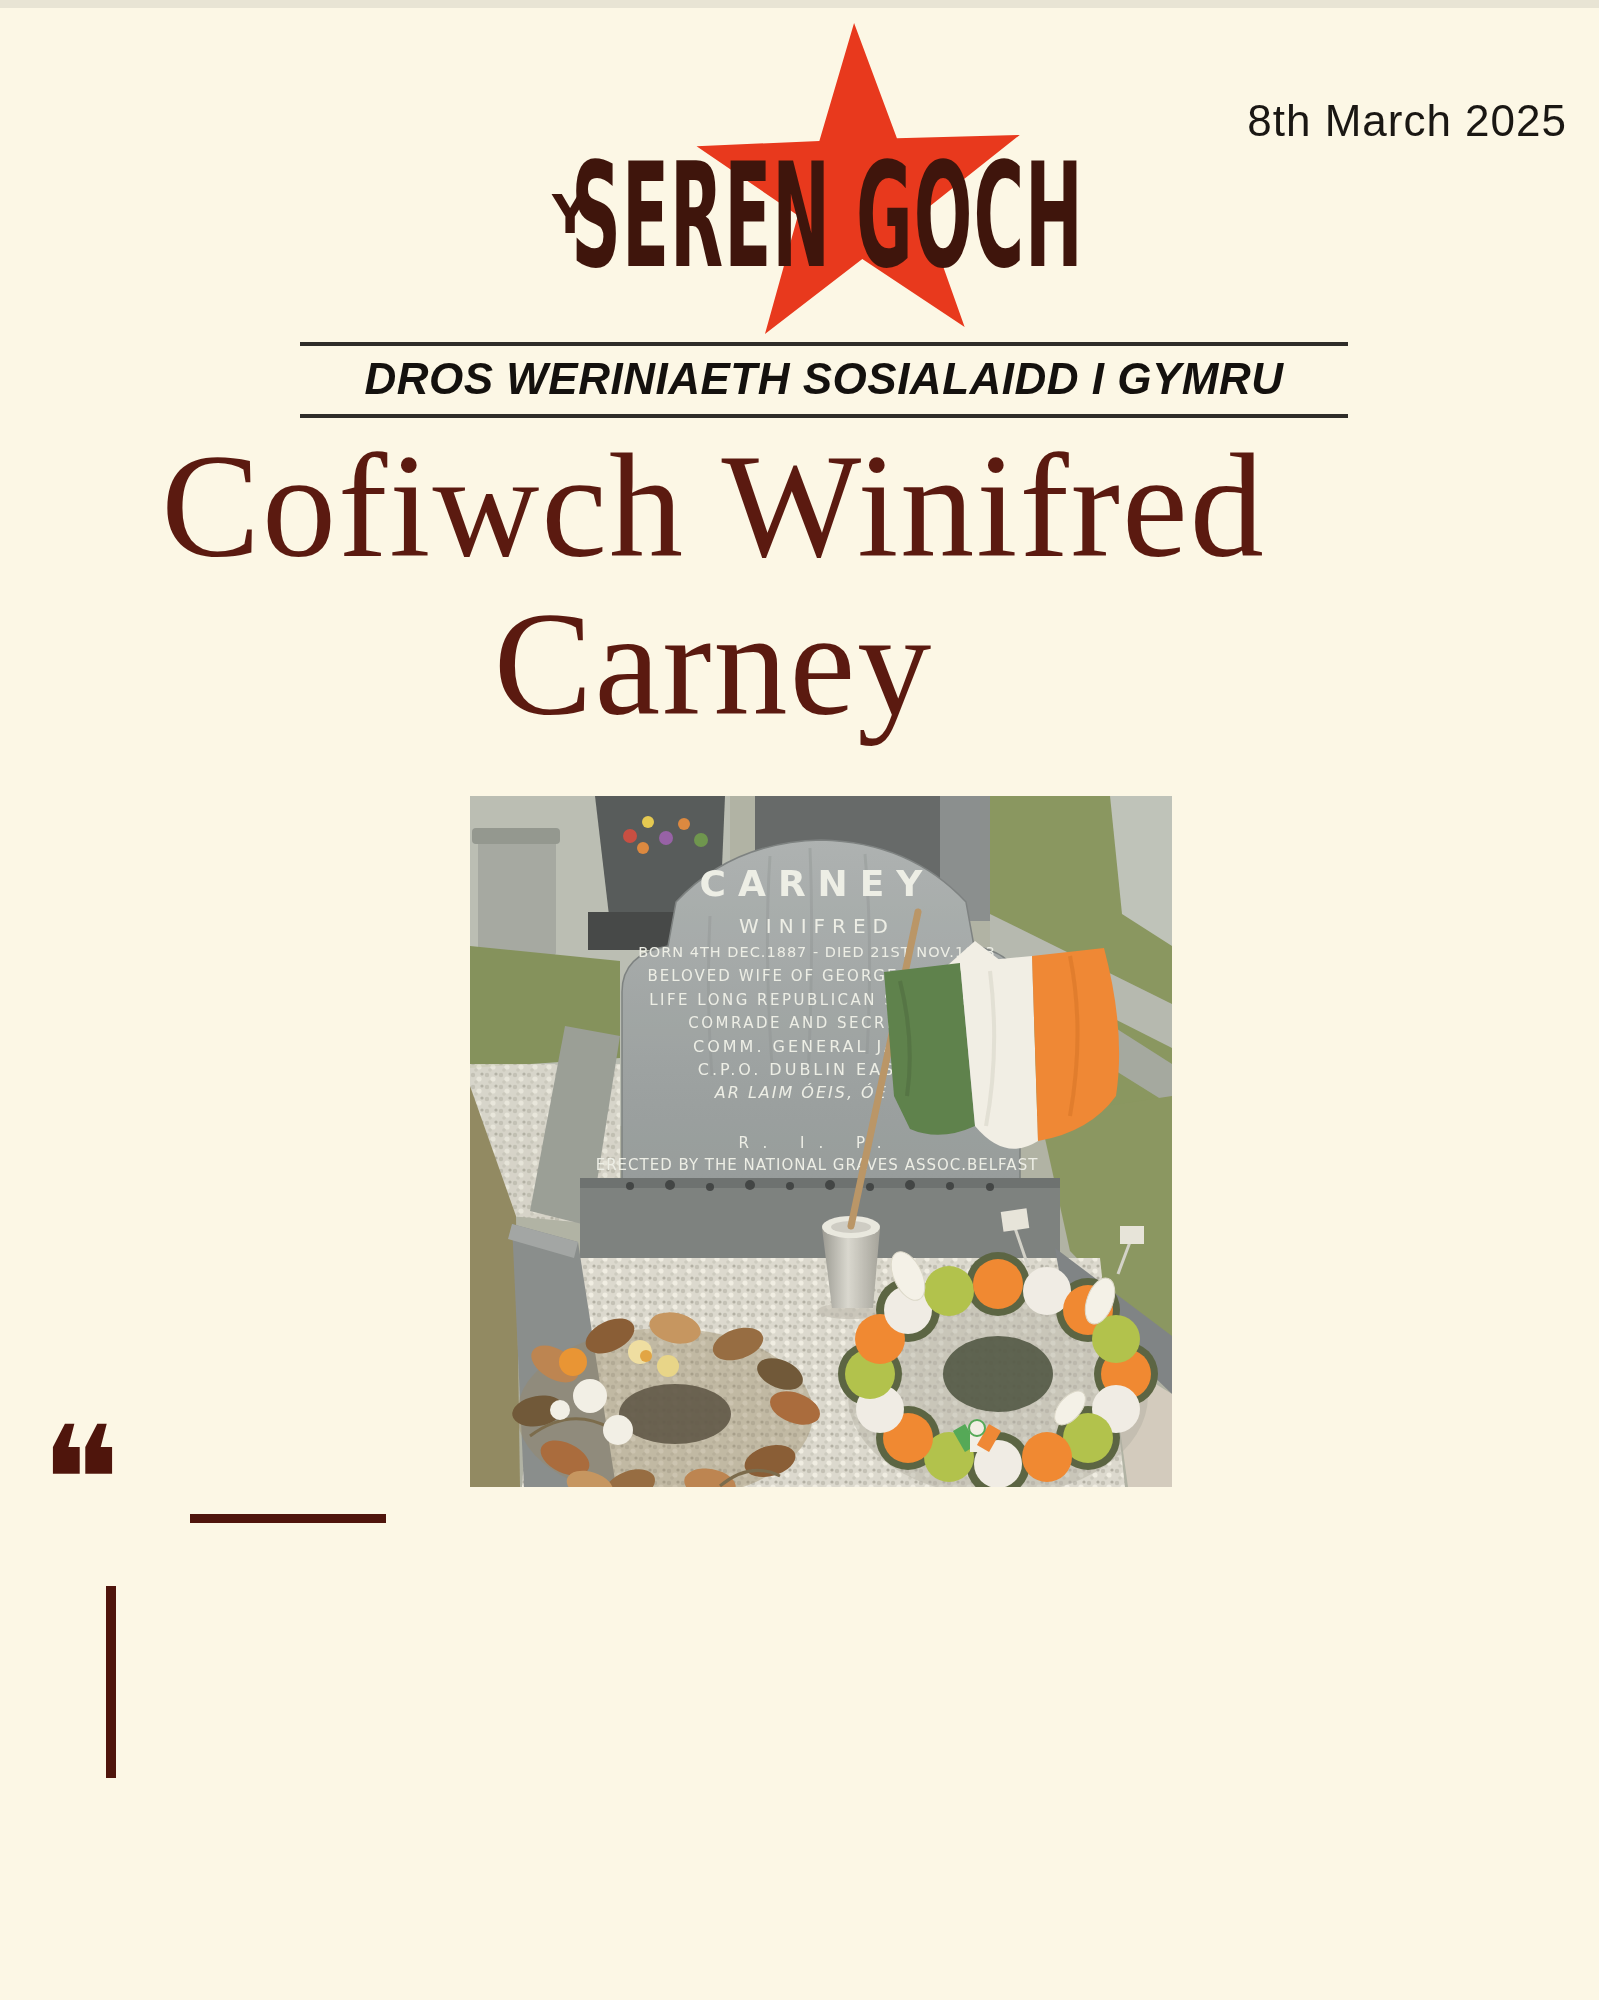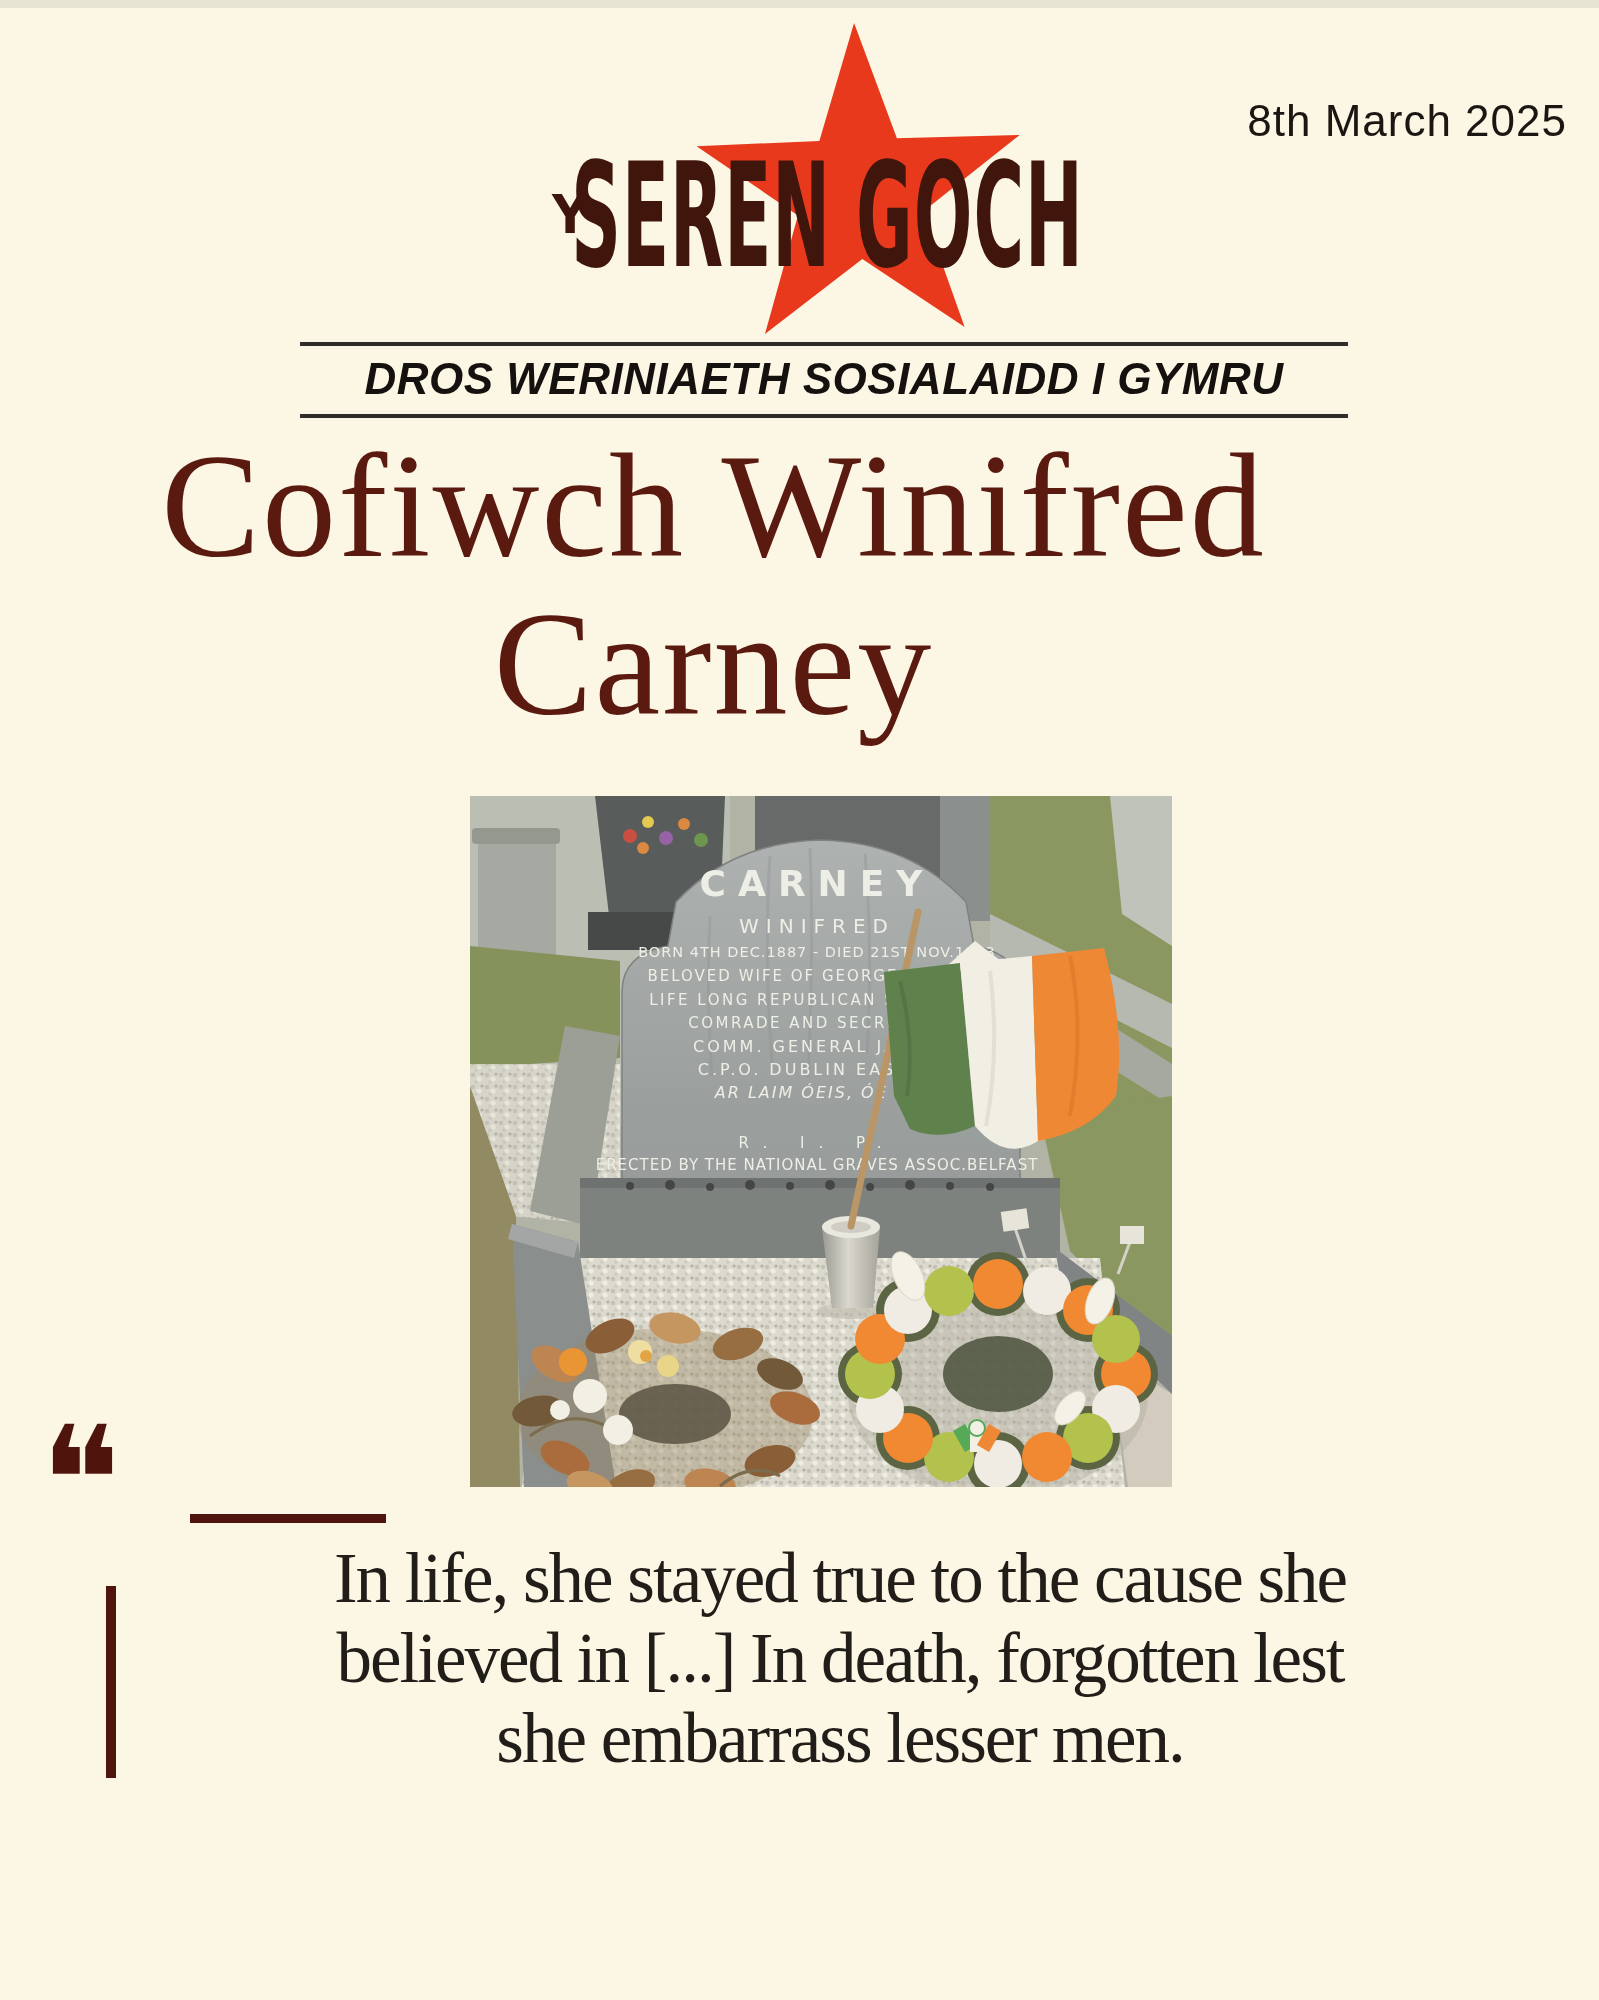--- a/index.html
+++ b/index.html
@@ -245,19 +245,14 @@
         <circle cx="176" cy="560" r="6" fill="#E09B30"></circle>
       </g>
 
       <rect x="0" y="0" width="702" height="691" fill="#F6ECD9" opacity="0.12"></rect>
     </svg>
   </div>
 
   <div class="quote-mark">❝</div>
   <div class="quote-hline"></div>
   <div class="quote-vline"></div>
-  <div class="quote">
-    <div>In life, she stayed true to the cause she</div>
-    <div>believed in [...] In death, forgotten lest</div>
-    <div>she embarrass lesser men.</div>
-  </div>
 
 </div>
 
 </body></html>

